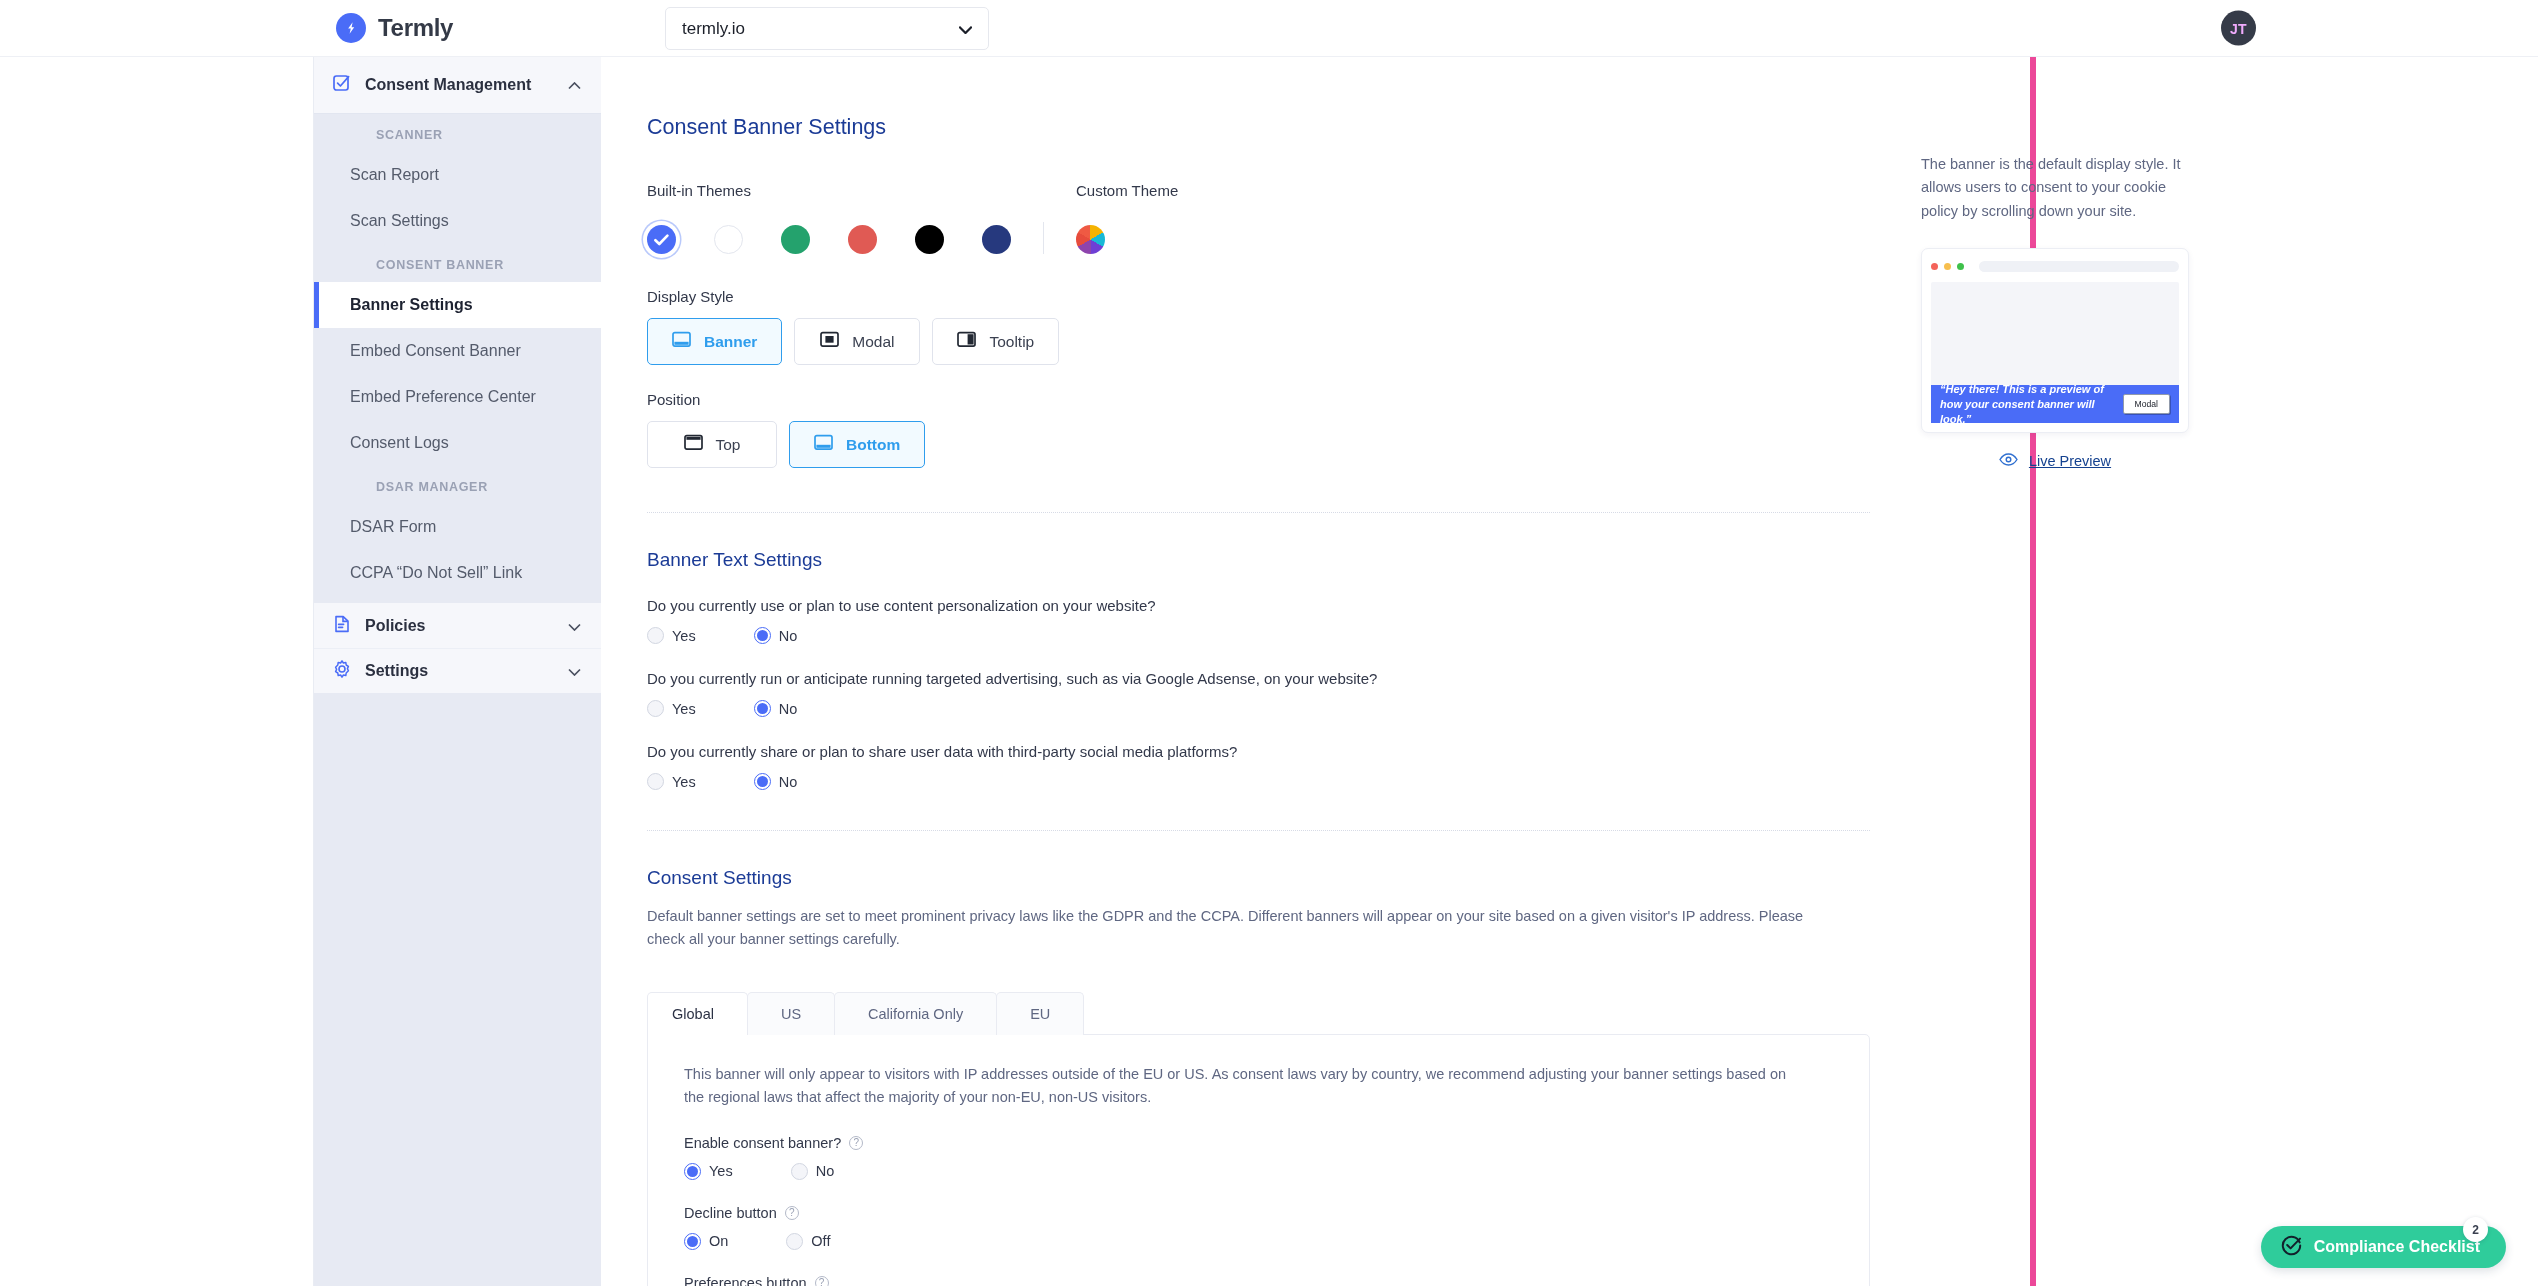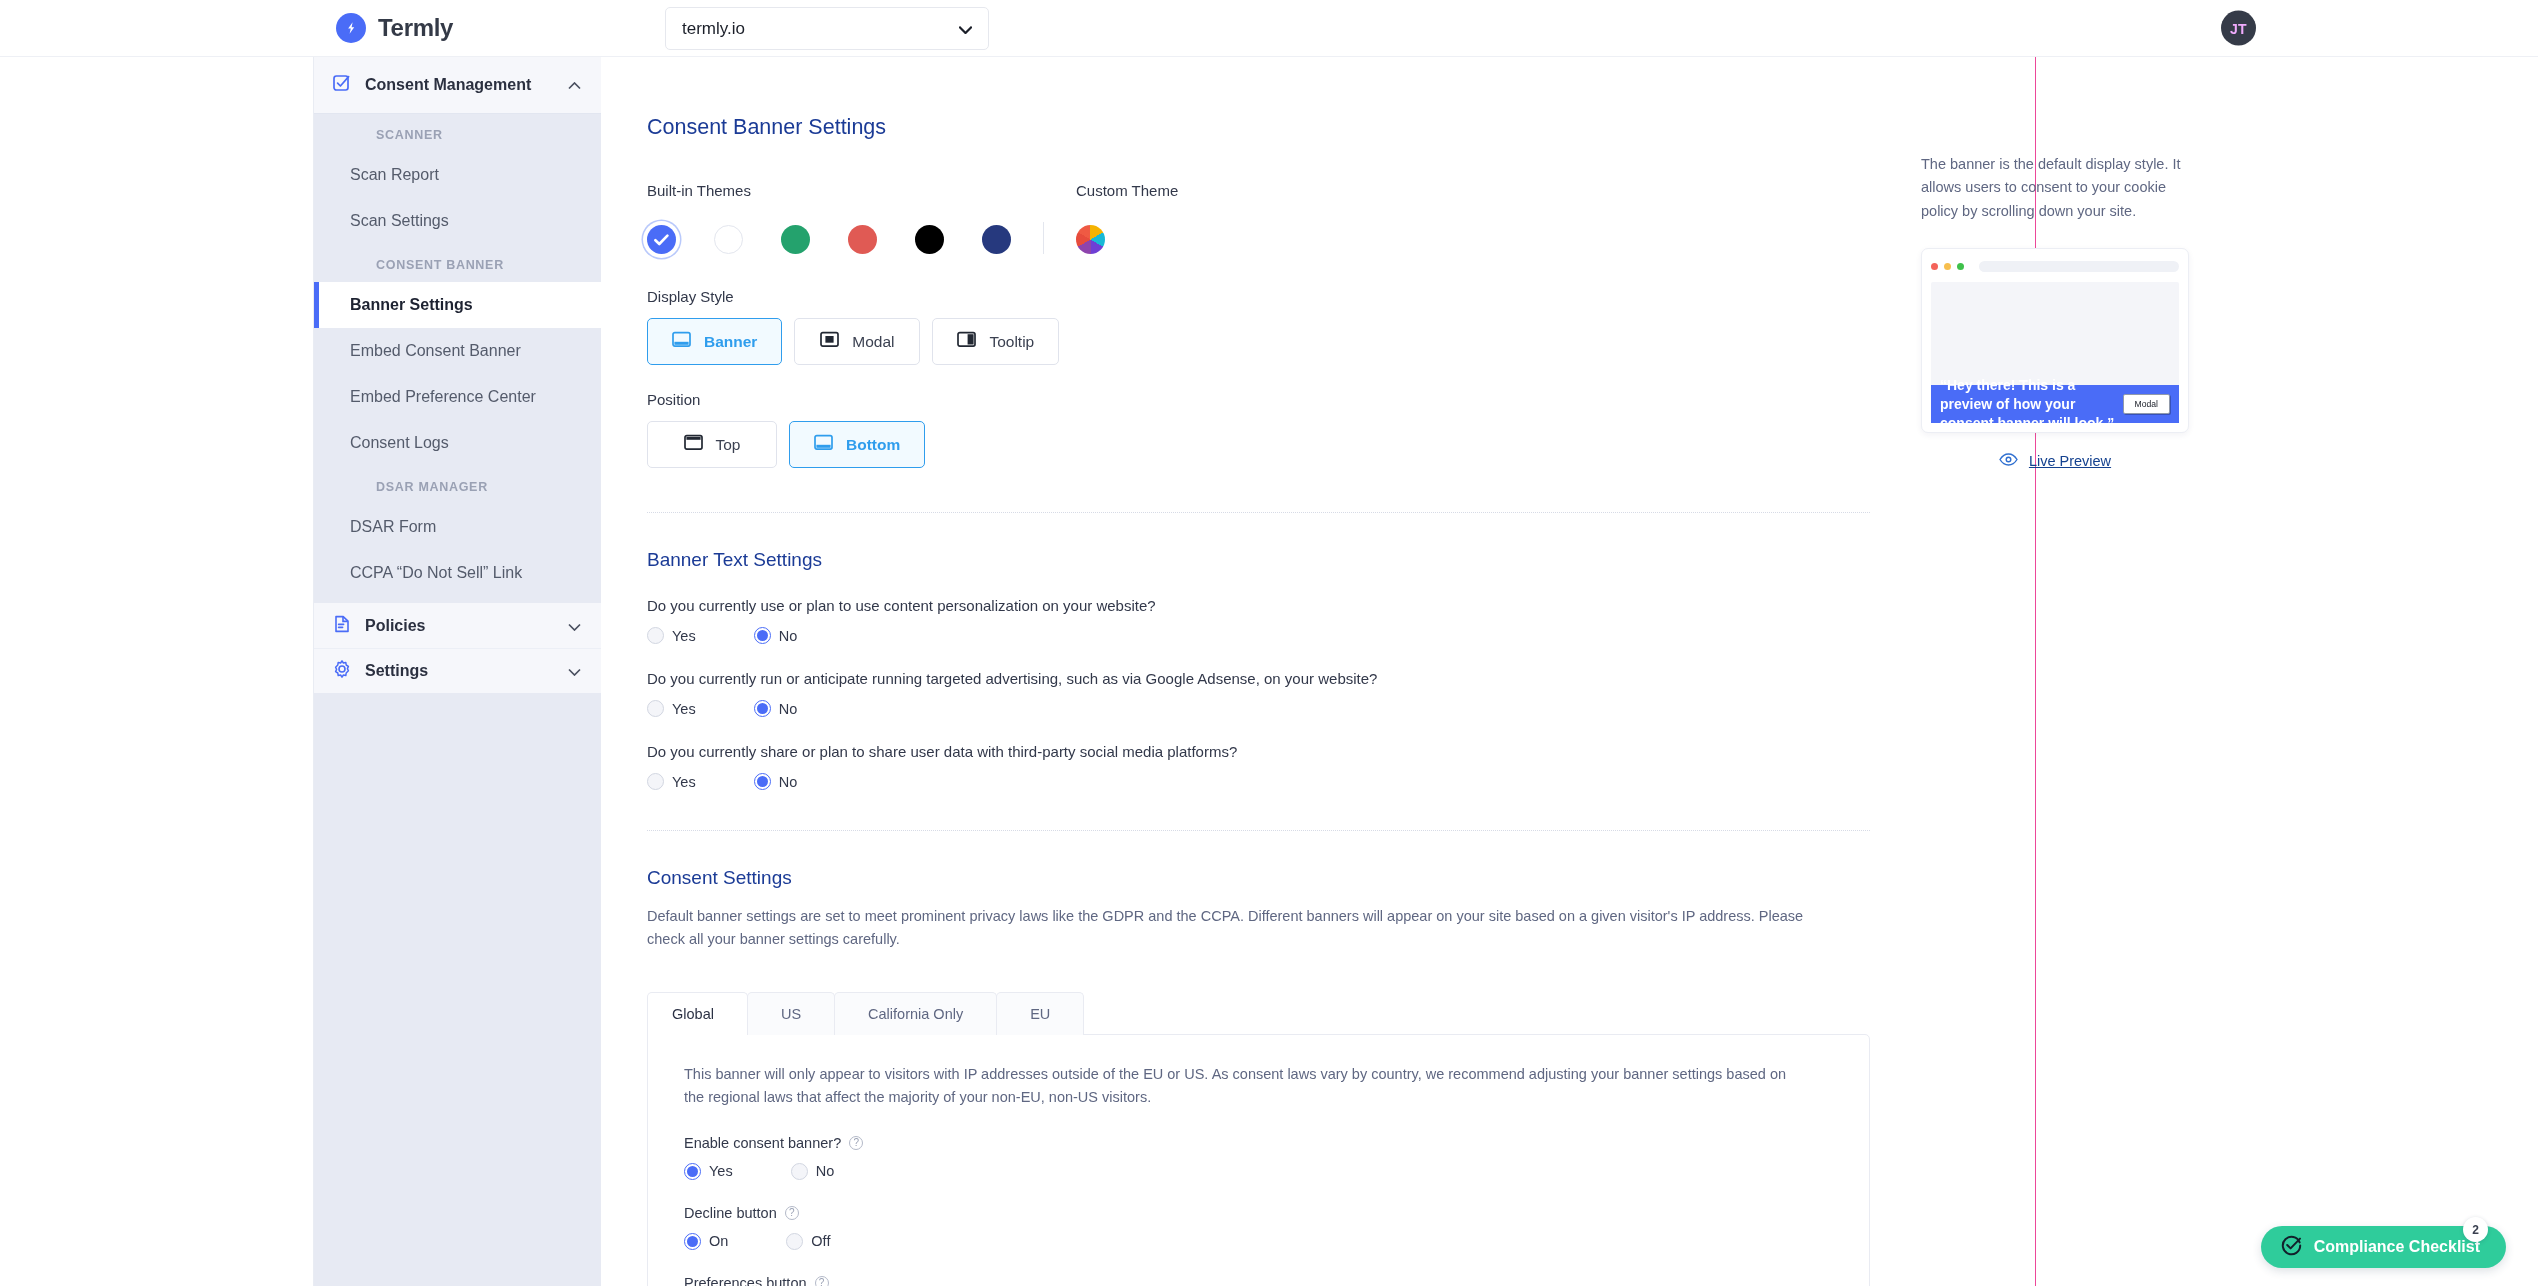--- a/index.html
+++ b/index.html
@@ -42,21 +42,21 @@
 
   
   .page {
     position: absolute; left: 0; top: 57px; width: 2538px; height: 1229px;
     background: #ffffff;
   }
   .canvas {
     position: absolute; left: 313px; top: 0; width: 1723px; height: 1229px;
     background: #ffffff;
     border-left: 1px solid #e9ecf3;
-    border-right: 1px solid #ec4899;
+    border-right: 6px solid #ec4899;
   }
 
   
   .sidebar {
     position: absolute; left: 0; top: 0; width: 287px; height: 1229px;
     background: #e7eaf3;
   }
   .nav-group-head {
     height: 57px; background: #f6f7fb;
     display: flex; align-items: center; padding: 0 20px 0 18px; gap: 13px;
@@ -197,21 +197,21 @@
   }
   .browser-bar { display: flex; align-items: center; gap: 6px; height: 17px; }
   .dot { width: 7px; height: 7px; border-radius: 50%; }
   .urlbar { flex: 1; height: 11px; border-radius: 6px; background: #eff1f6; margin-left: 9px; }
   .browser-body { flex: 1; margin-top: 7px; background: #f4f5f9; position: relative; border-radius: 2px; }
   .mini-banner {
     position: absolute; left: 0; right: 0; bottom: 0; height: 38px;
     background: #4a6cf7; display: flex; align-items: center; padding: 0 9px; gap: 8px;
   }
   .mini-banner .txt {
-    color: #fff; font-size: 14px; font-weight: bold;
+    color: #fff; font-size: 11px; font-style: italic; font-weight: bold;
     line-height: 1.35; flex: 1;
   }
   .mini-btn {
     background: #ffffff; border: 1px solid #9099ab; border-radius: 2px;
     font-size: 8.6px; color: #22262f; padding: 4px 11px; white-space: nowrap;
     box-shadow: 1px 1px 0 rgba(0,0,0,0.25);
   }
   .live-preview {
     margin-top: 20px; display: flex; align-items: center; gap: 11px;
     font-size: 14.5px; color: #14418f; text-decoration: underline; width: 268px;

